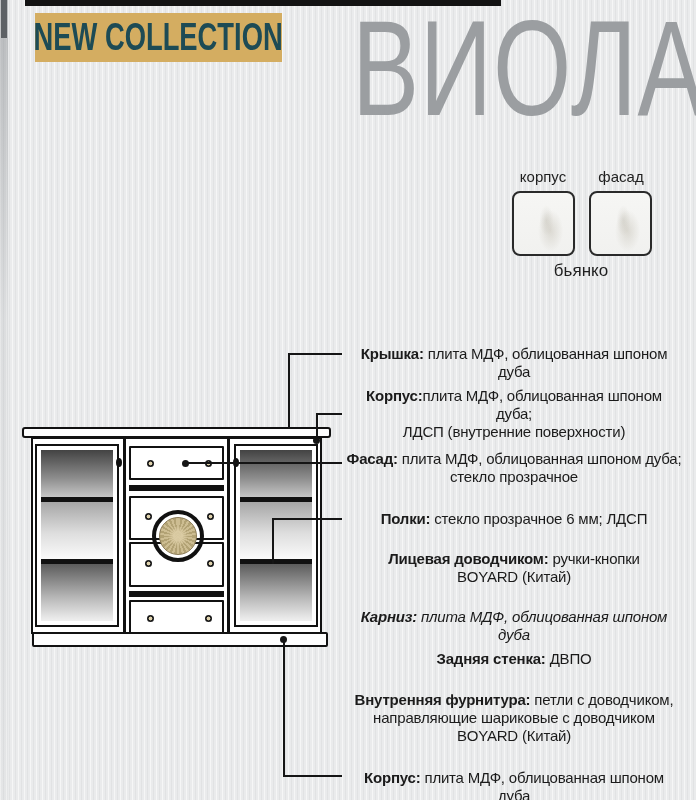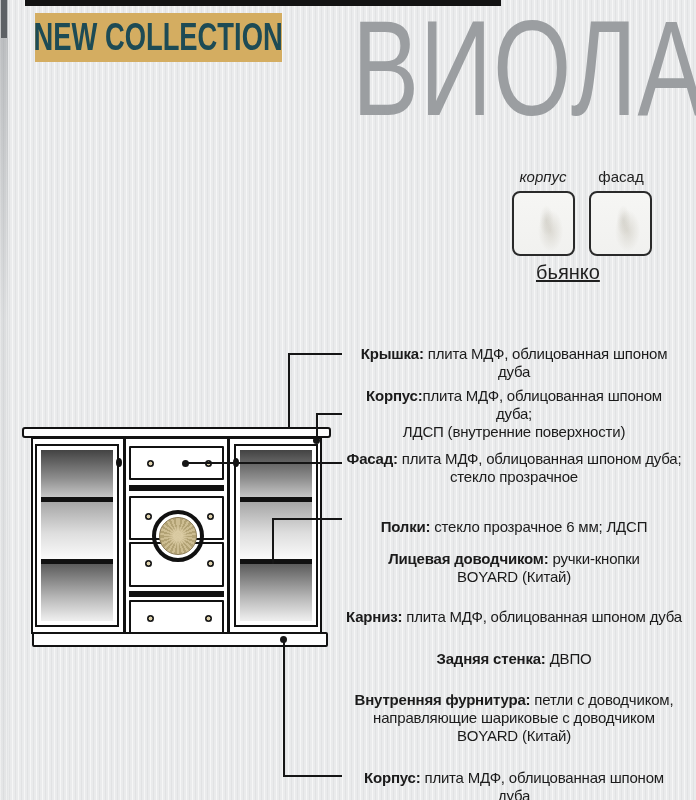--- a/index.html
+++ b/index.html
@@ -35,22 +35,22 @@
 
   .swatch-label { position:absolute; width:90px; text-align:center; font-size:15px;
     color:#1f1f1f; top:168px; }
   .swatch { position:absolute; top:191px; width:63px; height:65px;
     border:2px solid #2a2a2a; border-radius:8px;
     background:
       radial-gradient(ellipse 18px 30px at 62% 62%, rgba(165,158,140,0.30), rgba(165,158,140,0) 70%),
       radial-gradient(ellipse 10px 22px at 55% 45%, rgba(150,145,130,0.22), rgba(150,145,130,0) 70%),
       linear-gradient(180deg, #f6f6f4, #f1f1ef);
   }
-  .swatch-name { position:absolute; top:261px; left:536px; width:90px; 
-    font-size:20px; color:#1f1f1f;text-decoration:underline; }
+  .swatch-name { position:absolute; top:261px; left:536px; width:90px; text-align:center;
+    font-size:17px; color:#1f1f1f; }
 
   
   .crown { position:absolute; left:22px; top:427px; width:309px; height:11px;
     background:#fdfdfd; border:2px solid #111; border-radius:3px; }
   .body { position:absolute; left:31px; top:437px; width:291px; height:197px;
     background:#fff; border:2px solid #111; }
   .door { position:absolute; top:5px; width:84px; height:183px;
     border:2px solid #111; background:#fff; padding:4px; display:flex; flex-direction:column; }
   .door.left { left:2px; } .door.right { right:2px; }
   .pane { width:100%; }
@@ -97,21 +97,21 @@
   <div class="edge-shade"></div>
   <div class="edge-dark"></div>
   <div class="top-bar"></div>
 
   <div class="badge">
     <span>NEW COLLECTION</span>
   </div>
   <div class="title">ВИОЛА</div>
 
 
-  <div class="swatch-label" style="left:498px;font-style:italic;">корпус</div>
+  <div class="swatch-label" style="left:498px;">корпус</div>
   <div class="swatch-label" style="left:576px;">фасад</div>
   <div class="swatch" style="left:512px;"></div>
   <div class="swatch" style="left:589px;"></div>
   <div class="swatch-name">бьянко</div>
 
   <div class="crown"></div>
   <div class="body">
     <div class="door left">
       <div class="pane p1"></div>
       <div class="pane-div"></div>
@@ -168,22 +168,22 @@
 
   <div class="dot" style="left:280px; top:636px;"></div>
   <div class="vline" style="left:283px; top:641px; height:136px;"></div>
   <div class="hline" style="left:283px; top:775px; width:59px;"></div>
 
   <div class="spec" style="top:345px;"><b>Крышка:</b><span> плита МДФ, облицованная шпоном дуба</span></div>
   <div class="spec" style="top:387px;"><b>Корпус:</b><span>плита МДФ, облицованная шпоном дуба;
 ЛДСП (внутренние поверхности)</span></div>
   <div class="spec" style="top:450px;"><b>Фасад:</b><span> плита МДФ, облицованная шпоном дуба;
 стекло прозрачное</span></div>
-  <div class="spec" style="top:510px;margin-top:8px;"><b>Полки:</b><span> стекло прозрачное 6 мм; ЛДСП</span></div>
+  <div class="spec" style="top:510px;"><b>Полки:</b><span> стекло прозрачное 6 мм; ЛДСП</span></div>
   <div class="spec" style="top:550px;"><b>Лицевая доводчиком:</b><span> ручки-кнопки
 BOYARD (Китай)</span></div>
-  <div class="spec" style="top:608px;"><b>Карниз:</b><span> плита МДФ, облицованная шпоном дуба</span></div>
+  <div class="spec" style="top:608px;font-style:italic;"><b>Карниз:</b><span> плита МДФ, облицованная шпоном дуба</span></div>
   <div class="spec" style="top:650px;"><b>Задняя стенка:</b><span> ДВПО</span></div>
   <div class="spec" style="top:691px;"><b>Внутренняя фурнитура:</b><span> петли с доводчиком,
 направляющие шариковые  с доводчиком
 BOYARD (Китай)</span></div>
   <div class="spec" style="top:769px;"><b>Корпус:</b><span> плита МДФ, облицованная шпоном дуба</span></div>
 </div>
 
 </body></html>

